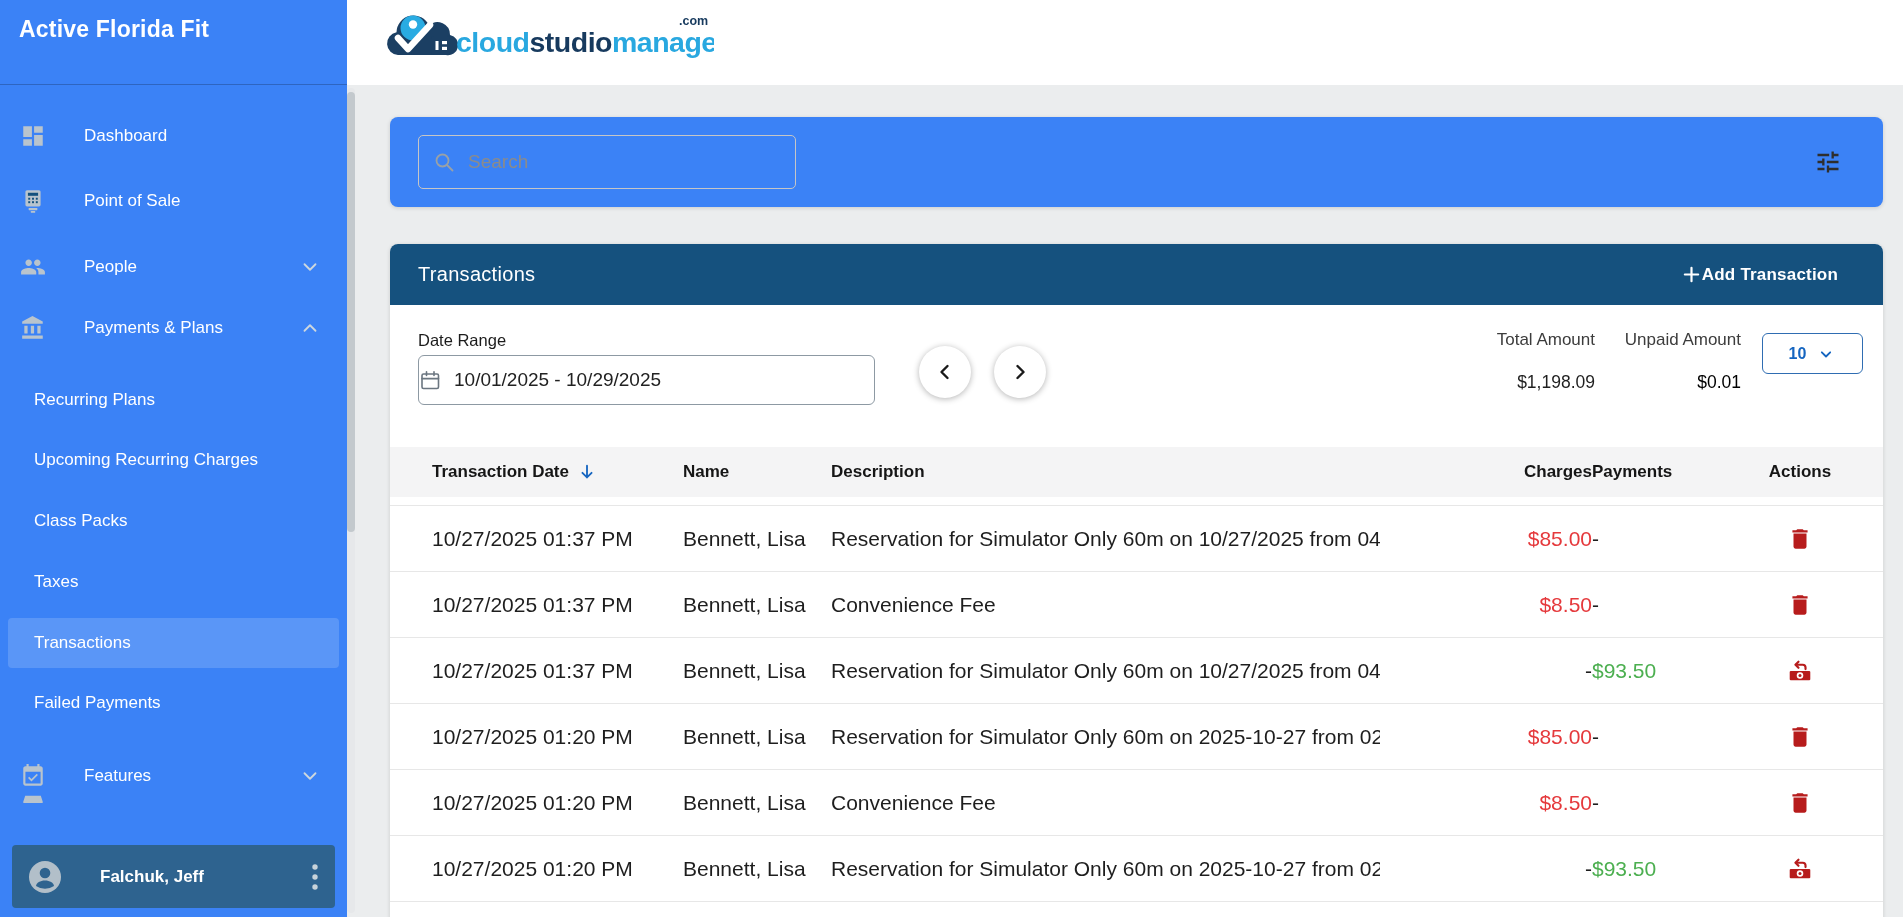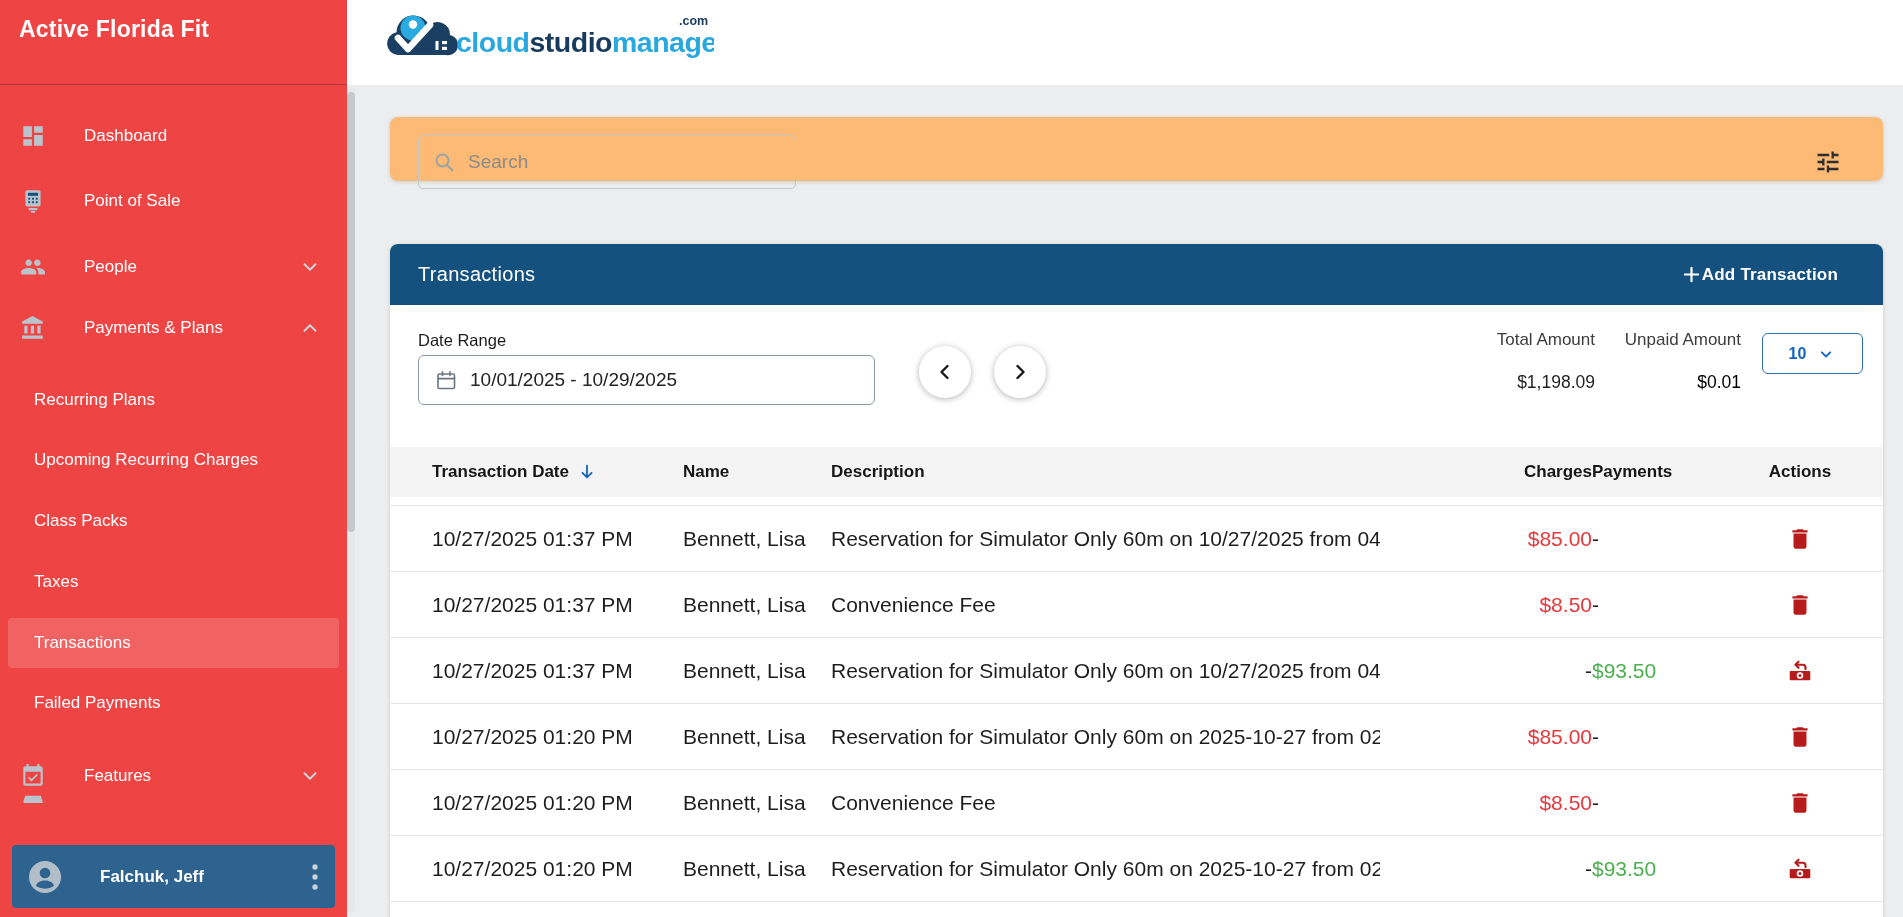--- a/index.html
+++ b/index.html
@@ -1,20 +1,20 @@
 <!DOCTYPE html>
 <html><head>
 <meta charset="utf-8">
 <style>
   * { margin:0; padding:0; box-sizing:border-box; }
   html,body { width:1903px; height:917px; overflow:hidden; }
   body { font-family:"Liberation Sans", sans-serif; background:#ebedee; position:relative; }
 
   
-  .sidebar { position:absolute; left:0; top:0; width:347px; height:917px; background:#ef4444; z-index:6; }
+  .sidebar { position:absolute; left:0; top:0; width:347px; height:917px; background:#3b82f6; z-index:6; }
   .sb-title { position:absolute; left:19px; top:16px; font-size:23px; font-weight:700; color:#fff; letter-spacing:.2px; }
   .sb-divider { position:absolute; left:0; top:84px; width:347px; height:1px; background:rgba(0,0,0,.22); }
   .sb-item { position:absolute; left:0; width:347px; height:34px; cursor:pointer; }
   .sb-item .sb-icon { position:absolute; left:20px; top:50%; transform:translateY(-50%); width:26px; height:26px; }
   .sb-item .sb-lbl { position:absolute; left:84px; top:50%; transform:translateY(-50%); font-size:17px; color:#fff; white-space:nowrap; }
   .sb-item .sb-chev { position:absolute; right:26px; top:50%; transform:translateY(-50%); width:22px; height:22px; }
   .sb-chev.up { transform:translateY(-50%) rotate(180deg); }
   .sb-sub { position:absolute; left:8px; width:331px; height:50px; display:flex; align-items:center; padding-left:26px; border-radius:4px; font-size:17px; color:#fff; cursor:pointer; white-space:nowrap; }
   .sb-sub.selected { background:rgba(255,255,255,.16); }
   .sb-cut-icon { position:absolute; left:20px; top:792px; width:26px; height:11px; overflow:hidden; }
@@ -24,34 +24,34 @@
 
   
   .topbar { position:absolute; left:347px; top:0; width:1556px; height:85px; background:#fff; z-index:2; }
   .logo { position:absolute; left:37px; top:8px; height:62px; display:flex; align-items:center; cursor:pointer; }
 
   
   .vscroll { position:absolute; left:347px; top:88px; width:8px; height:825px; background:#e6e8ea; border-radius:4px; z-index:7; }
   .vscroll .thumb { position:absolute; left:0; top:4px; width:8px; height:440px; background:#c3c9cd; border-radius:4px; cursor:pointer; }
 
   
-  .search-card { position:absolute; left:390px; top:117px; width:1493px; height:64px; background:#fdba74; border-radius:8px; box-shadow:0 1px 4px rgba(0,0,0,.14); }
+  .search-card { position:absolute; left:390px; top:117px; width:1493px; height:90px; background:#3b82f6; border-radius:8px; box-shadow:0 1px 4px rgba(0,0,0,.14); }
   .search-box { position:absolute; left:28px; top:18px; width:378px; height:54px; border:1px solid #c6c6c6; border-radius:5px; display:flex; align-items:center; padding-left:14px; }
   .search-box input { border:none; outline:none; font-size:19px; color:#333; width:300px; margin-left:13px; font-family:"Liberation Sans",sans-serif; background:transparent; }
   .search-box input::placeholder { color:#8b8b8b; }
   .tune-btn { position:absolute; right:41px; top:31px; width:28px; height:28px; cursor:pointer; }
 
   
   .panel { position:absolute; left:390px; top:244px; width:1493px; height:680px; background:#fff; border-radius:8px 8px 0 0; box-shadow:0 1px 4px rgba(0,0,0,.14); }
   .panel-header { position:relative; height:61px; background:#15517e; border-radius:8px 8px 0 0; display:flex; align-items:center; }
   .panel-title { margin-left:28px; font-size:20px; font-weight:500; color:#fff; letter-spacing:.3px; }
   .add-btn { position:absolute; right:45px; top:0; height:61px; display:flex; align-items:center; gap:1px; color:#fff; font-weight:700; font-size:17px; cursor:pointer; letter-spacing:.2px; }
 
   .date-label { position:absolute; left:28px; top:87px; font-size:16.5px; color:#1c1c1c; }
-  .date-input { position:absolute; left:28px; top:111px; width:457px; height:50px; border:1px solid #8d99a3; border-radius:6px; display:flex; align-items:center; padding-left:16px; gap:13px; font-size:19px; color:#222; cursor:pointer; background:#fff; }
+  .date-input { position:absolute; left:28px; top:111px; width:457px; height:50px; border:1px solid #8d99a3; border-radius:6px; display:flex; align-items:center; gap:13px; font-size:19px; color:#222; cursor:pointer; background:#fff; }
 
   .nav-circle { position:absolute; width:52px; height:52px; border-radius:50%; background:#fff; box-shadow:0 1px 6px rgba(0,0,0,.3); display:flex; align-items:center; justify-content:center; cursor:pointer; }
   .nav-prev { left:529px; top:102px; }
   .nav-next { left:604px; top:102px; }
 
   .totals { position:absolute; top:86px; text-align:right; }
   .totals .t-label { font-size:17px; color:#3c3c3c; }
   .totals .t-value { font-size:17.5px; color:#1f1f1f; margin-top:22px; }
   .totals-total { right:288px; }
   .totals-unpaid { right:142px; }

